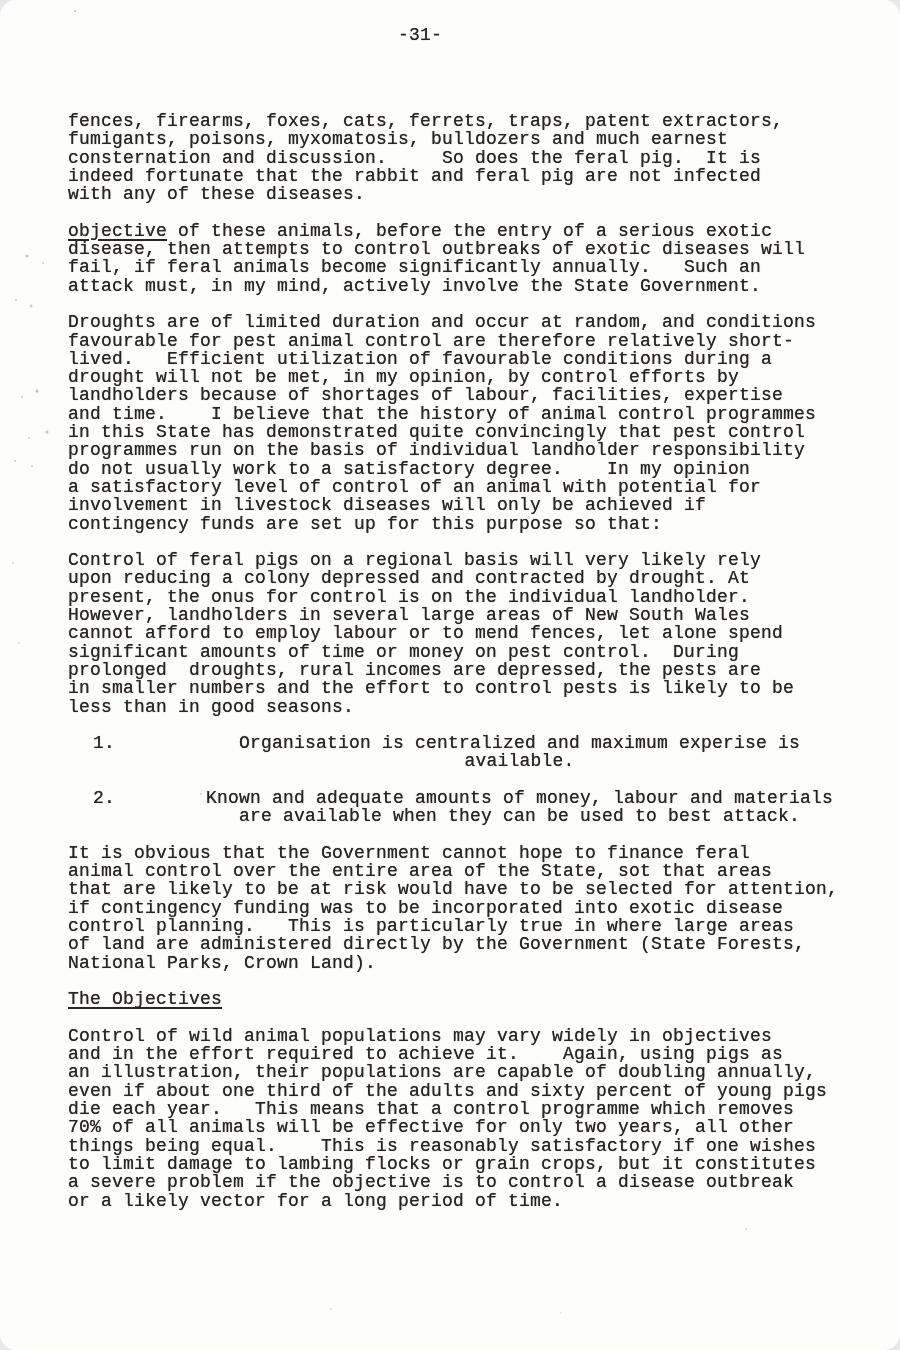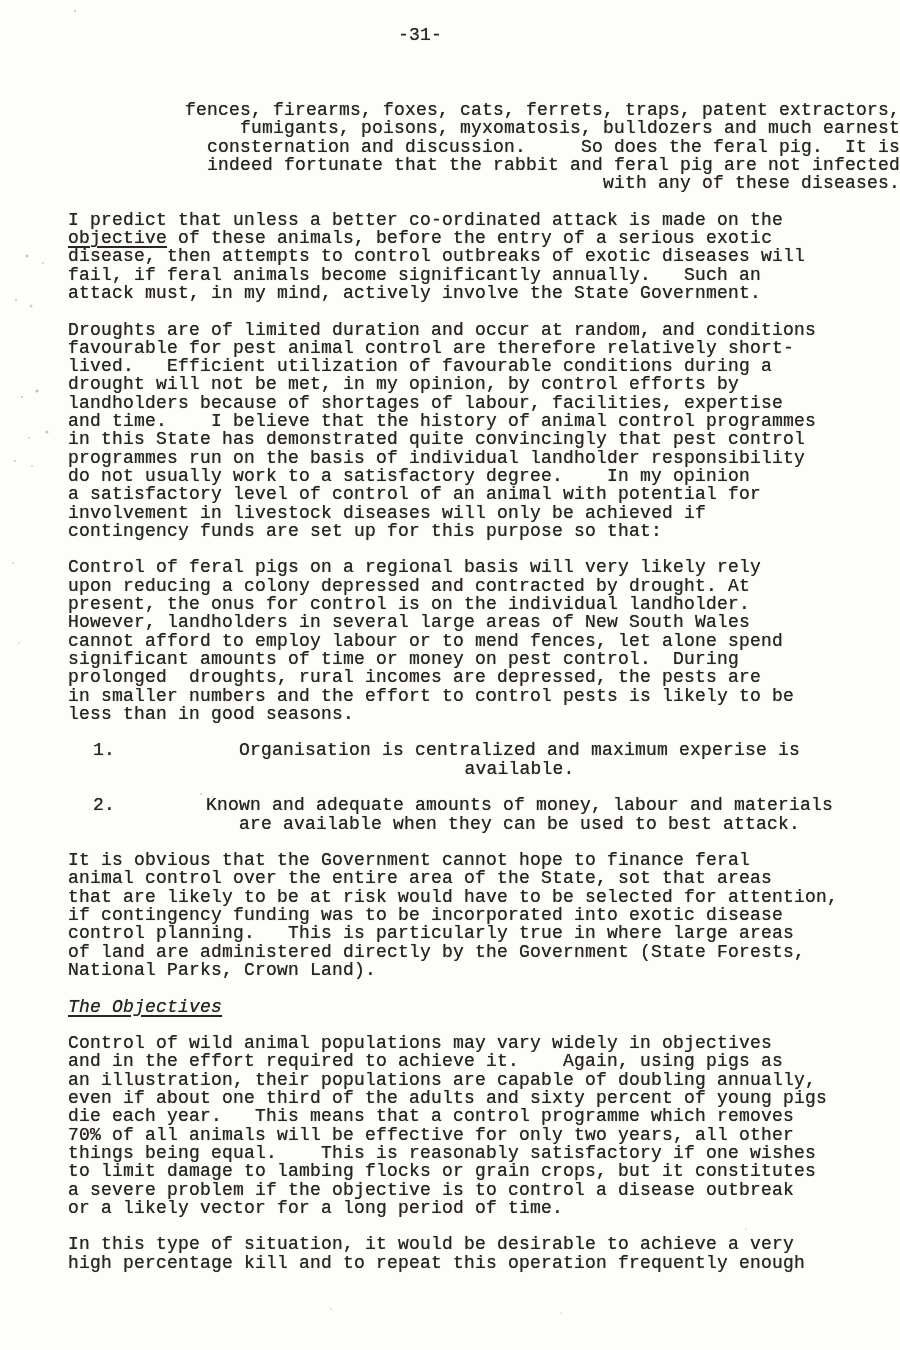--- a/index.html
+++ b/index.html
@@ -8,52 +8,52 @@
     width: 900px;
     height: 1350px;
     margin: 0 auto;
     background: #fdfdfc;
     color: #2a2520;
     font-family: "Liberation Mono", "DejaVu Sans Mono", monospace;
     font-size: 18px;
     line-height: 18.3px;
     letter-spacing: 0.2px;
     overflow: hidden;
+    border-radius: 16px;
   }
   .ink { text-shadow: 0 0 0.7px rgba(40,35,30,0.85); }
   .pagenum {
     position: absolute;
     top: 26px;
     left: 398px;
     white-space: pre;
   }
   .content {
     position: absolute;
     left: 68px;
     top: 0;
     width: 832px;
     padding-top: 101px;
     box-sizing: border-box;
   }
   .para {
     white-space: pre-wrap;
     margin: 18.3px 0;
   }
-  .para:first-child { margin-top: 0; text-align: right; }
+  .para:first-child { margin-top: 11px; }
   .underline {
     text-decoration: underline;
     text-underline-offset: 3px;
     text-decoration-thickness: 1.5px;
   }
   .heading {
     font-size: inherit;
     font-weight: normal;
     margin: 18.3px 0;
     white-space: pre;
-    font-style: italic;
   }
   .list-item {
     display: flex;
     margin: 18.3px 0 18.3px 25px;
   }
   .list-marker {
     flex: 0 0 46px;
     white-space: pre;
   }
   .list-text {
@@ -98,22 +98,21 @@
   <div class="pagenum">-31-</div>
 
   <div class="content">
 
     <p class="para">fences, firearms, foxes, cats, ferrets, traps, patent extractors,
 fumigants, poisons, myxomatosis, bulldozers and much earnest
 consternation and discussion.     So does the feral pig.  It is
 indeed fortunate that the rabbit and feral pig are not infected
 with any of these diseases.</p>
 
-    <p class="para"><span>I predict that unless a better co-ordinated attack is made on the
-</span><span class="underline">objective</span><span> of these animals, before the entry of a serious exotic
+    <p class="para"><span class="underline">objective</span><span> of these animals, before the entry of a serious exotic
 disease, then attempts to control outbreaks of exotic diseases will
 fail, if feral animals become significantly annually.   Such an
 attack must, in my mind, actively involve the State Government.</span></p>
 
     <p class="para">Droughts are of limited duration and occur at random, and conditions
 favourable for pest animal control are therefore relatively short-
 lived.   Efficient utilization of favourable conditions during a
 drought will not be met, in my opinion, by control efforts by
 landholders because of shortages of labour, facilities, expertise
 and time.    I believe that the history of animal control programmes
@@ -160,20 +159,18 @@
 and in the effort required to achieve it.    Again, using pigs as
 an illustration, their populations are capable of doubling annually,
 even if about one third of the adults and sixty percent of young pigs
 die each year.   This means that a control programme which removes
 70% of all animals will be effective for only two years, all other
 things being equal.    This is reasonably satisfactory if one wishes
 to limit damage to lambing flocks or grain crops, but it constitutes
 a severe problem if the objective is to control a disease outbreak
 or a likely vector for a long period of time.</p>
 
-    <p class="para">In this type of situation, it would be desirable to achieve a very
-high percentage kill and to repeat this operation frequently enough</p>
 
   </div>
 
   <div class="speckles"></div>
 
 </div>
 
 </body></html>

